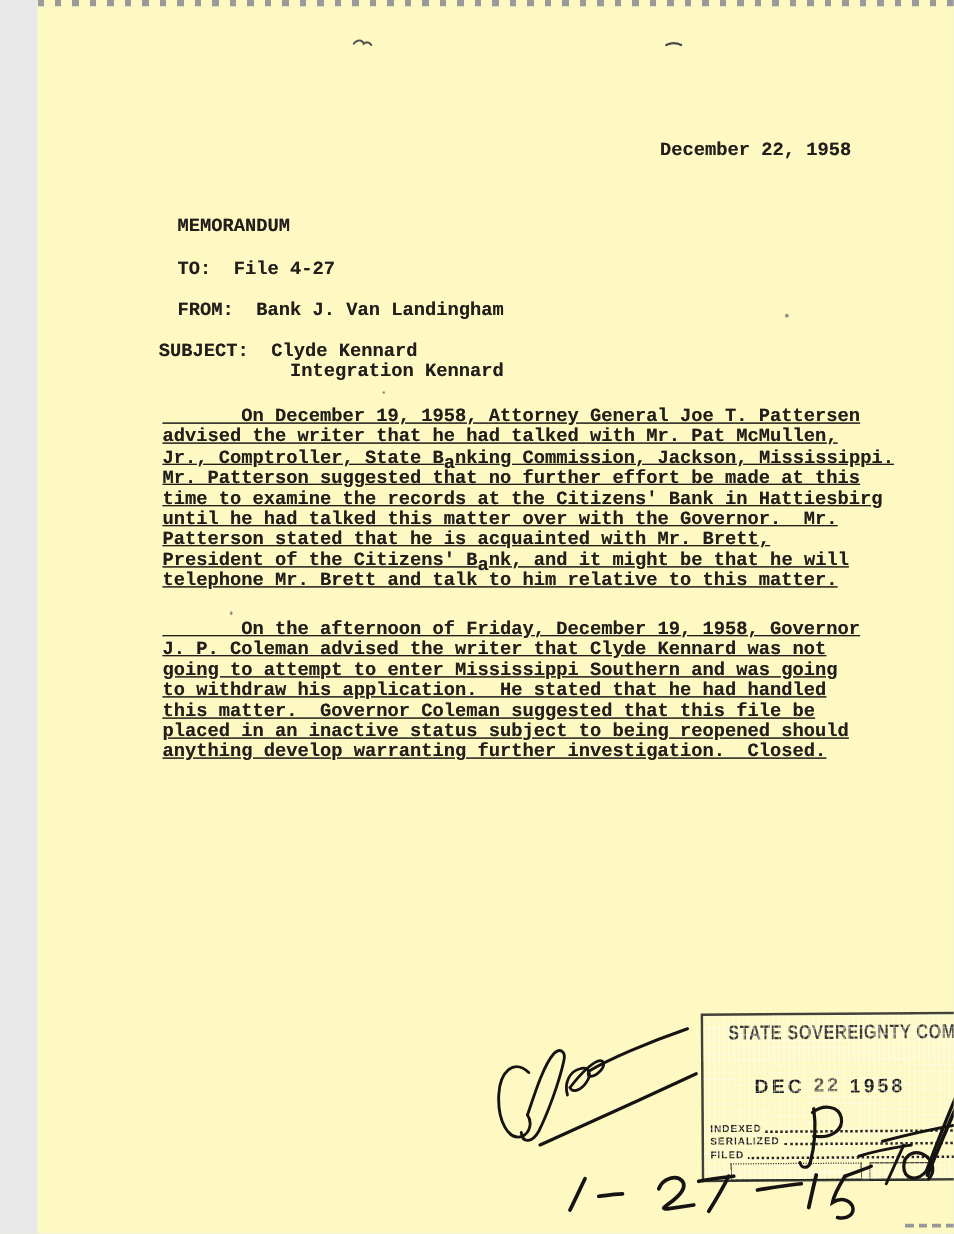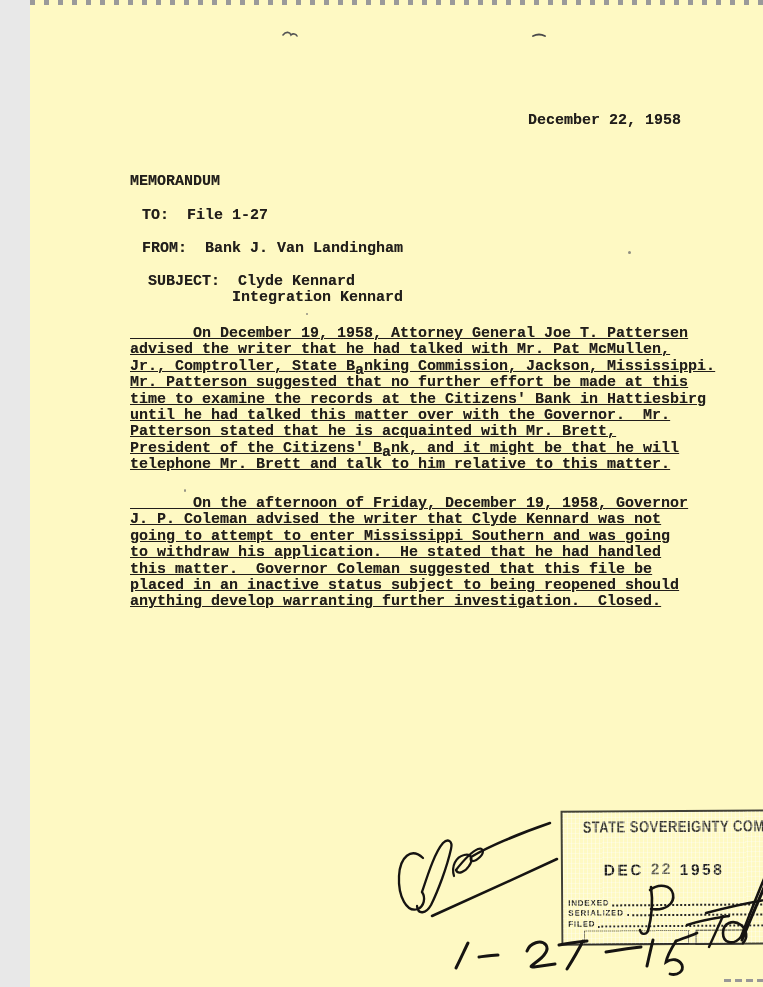--- a/index.html
+++ b/index.html
@@ -85,24 +85,24 @@
   <div class="speck" style="left:276px;top:313px;width:2px;height:2px;"></div>
   <div class="speck" style="left:154px;top:489px;width:2px;height:3px;"></div>
 
   <svg class="artifact-svg" width="763" height="60" viewBox="0 0 763 60">
     <path d="M 253 35 C 256 31, 260 32, 261 35 C 263 33, 266 34, 267 36" stroke="#555" stroke-width="1.6" fill="none" stroke-linecap="round"></path>
     <path d="M 503 36 C 507 34, 511 34, 515 36" stroke="#4a4a4a" stroke-width="1.8" fill="none" stroke-linecap="round"></path>
   </svg>
 
   <div class="typed" style="left:498px;top:112px;">December 22, 1958</div>
 
-  <div class="typed" style="left:100px;top:173px;">MEMORANDUM</div>
-  <div class="typed" style="left:112px;top:207px;">TO:  File 1-27</div>
+  <div class="typed" style="left:112px;top:173px;">MEMORANDUM</div>
+  <div class="typed" style="left:112px;top:207px;">TO:  File 4-27</div>
   <div class="typed" style="left:112px;top:240px;">FROM:  Bank J. Van Landingham</div>
-  <div class="typed" style="left:118px;top:273px;">SUBJECT:  Clyde Kennard</div>
+  <div class="typed" style="left:97px;top:273px;">SUBJECT:  Clyde Kennard</div>
   <div class="typed" style="left:202px;top:289px;">Integration Kennard</div>
 
   <div class="typed" style="left:100px;top:326px;"><div class="tline"><span>       On December 19, 1958, Attorney General Joe T. Pattersen</span></div><div class="tline"><span>advised the writer that he had talked with Mr. Pat McMullen,</span></div><div class="tline"><span>Jr., Comptroller, State B</span><span class="subchar">a</span><span>nking Commission, Jackson, Mississippi.</span></div><div class="tline"><span>Mr. Patterson suggested that no further effort be made at this</span></div><div class="tline"><span>time to examine the records at the Citizens' Bank in Hattiesbirg</span></div><div class="tline"><span>until he had talked this matter over with the Governor.  Mr.</span></div><div class="tline"><span>Patterson stated that he is acquainted with Mr. Brett,</span></div><div class="tline"><span>President of the Citizens' B</span><span class="subchar">a</span><span>nk, and it might be that he will</span></div><div class="tline"><span>telephone Mr. Brett and talk to him relative to this matter.</span></div></div>
   <div class="typed" style="left:100px;top:496px;"><div class="tline"><span>       On the afternoon of Friday, December 19, 1958, Governor</span></div><div class="tline"><span>J. P. Coleman advised the writer that Clyde Kennard was not</span></div><div class="tline"><span>going to attempt to enter Mississippi Southern and was going</span></div><div class="tline"><span>to withdraw his application.  He stated that he had handled</span></div><div class="tline"><span>this matter.  Governor Coleman suggested that this file be</span></div><div class="tline"><span>placed in an inactive status subject to being reopened should</span></div><div class="tline"><span>anything develop warranting further investigation.  Closed.</span></div></div>
 
   <div class="stamp">
     <div class="stamp-title">STATE SOVEREIGNTY COMMISSION</div>
     <div class="stamp-date">
       <span>DEC</span>
       <span class="d2">22</span>

